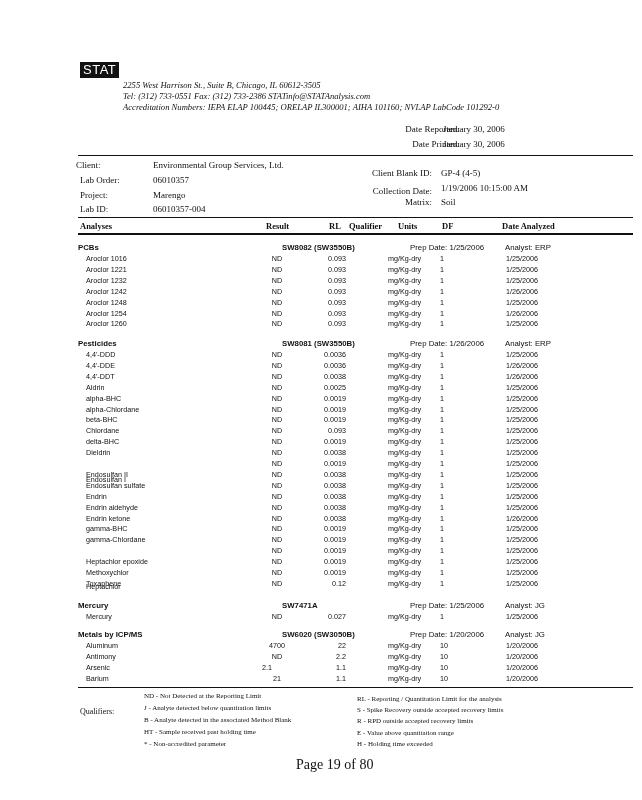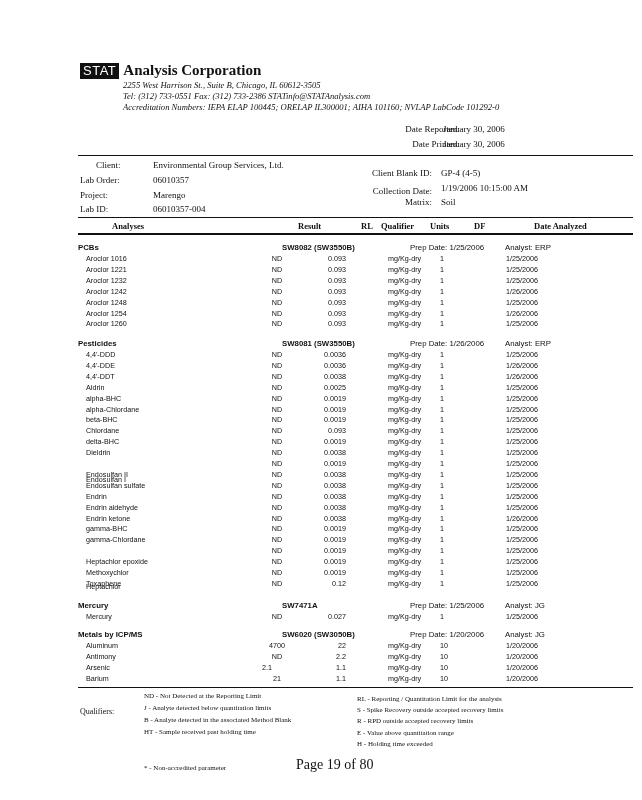--- a/index.html
+++ b/index.html
@@ -8,43 +8,42 @@
   .logo { left:80px; top:62px; display:flex; align-items:center; }
   .logo-box { background:#111; color:#fff; font-family:"Liberation Sans", sans-serif; font-size:13px; padding:1px 3px; letter-spacing:0.5px; line-height:14px; }
   .logo-name { font-family:"Liberation Serif", serif; font-weight:bold; font-size:15px; margin-left:4px; }
   .addr { left:123px; font-family:"Liberation Serif", serif; font-style:italic; font-size:8.6px; }
   .hdr-lbl { font-family:"Liberation Serif", serif; font-size:9px; text-align:right; }
   .hdr-val { font-family:"Liberation Serif", serif; font-size:9px; }
   .rule { position:absolute; height:0; border-top:1px solid #111; }
   .rule2 { position:absolute; height:0; border-top:2px solid #111; }
   .cell { position:absolute; white-space:nowrap; font-size:7.2px; font-family:"Liberation Sans", sans-serif; }
   .grp { font-size:7.8px; font-family:"Liberation Sans", sans-serif; }
-  .colh { font-family:"Liberation Serif", serif; font-size:8.5px; font-weight:bold;margin-left:32px; }
+  .colh { font-family:"Liberation Serif", serif; font-size:8.5px; font-weight:bold; }
   .legend { font-family:"Liberation Serif", serif; font-size:7px; }
   .footer { font-family:"Liberation Serif", serif; font-size:14px; }
 </style>
 </head>
 <body>
 
 <div class="abs logo">
   <span class="logo-box">STAT</span>
-  <span class="logo-name">Analysis Corporation</span>
 </div>
 <div class="abs addr" style="top:80px;">2255 West Harrison St., Suite B, Chicago, IL 60612-3505</div>
 <div class="abs addr" style="top:91px;text-align:center;">Tel: (312) 733-0551  Fax: (312) 733-2386  STATinfo@STATAnalysis.com</div>
 <div class="abs addr" style="top:102px;">Accreditation Numbers: IEPA ELAP 100445; ORELAP IL300001; AIHA 101160; NVLAP LabCode 101292-0</div>
 
 <div class="abs hdr-lbl" style="top:124px; left:380px; width:80px;">Date Reported:</div>
 <div class="abs hdr-val" style="top:124px; left:443px;">January 30, 2006</div>
 <div class="abs hdr-lbl" style="top:139px; left:380px; width:80px;">Date Printed:</div>
 <div class="abs hdr-val" style="top:139px; left:443px;">January 30, 2006</div>
 
 <div class="rule" style="top:155px; left:78px; width:555px;"></div>
 
-<div class="abs hdr-val" style="top:160px; left:96px;">Client:</div>
+<div class="abs hdr-val" style="top:160px; left:76px;">Client:</div>
 <div class="abs hdr-val" style="top:160px; left:153px;">Environmental Group Services, Ltd.</div>
 <div class="abs hdr-val" style="top:175px; left:80px;">Lab Order:</div>
 <div class="abs hdr-val" style="top:175px; left:153px;">06010357</div>
 <div class="abs hdr-val" style="top:190px; left:80px;">Project:</div>
 <div class="abs hdr-val" style="top:190px; left:153px;">Marengo</div>
 <div class="abs hdr-val" style="top:204px; left:80px;">Lab ID:</div>
 <div class="abs hdr-val" style="top:204px; left:153px;">06010357-004</div>
 
 <div class="abs hdr-lbl" style="top:168px; left:340px; width:92px;">Client Blank ID:</div>
 <div class="abs hdr-val" style="top:168px; left:441px;">GP-4 (4-5)</div>
@@ -323,20 +322,20 @@
     <div class="cell " style="top:673.7px; left:506px;">1/20/2006</div>
   </div>
 
 <div class="rule" style="top:687px; left:78px; width:555px;"></div>
 
 <div class="abs legend" style="top:707px; left:80px; font-size:8px;">Qualifiers:</div>
 <div class="abs legend" style="top:692px; left:144px;">ND - Not Detected at the Reporting Limit</div>
 <div class="abs legend" style="top:704px; left:144px;">J - Analyte detected below quantitation limits</div>
 <div class="abs legend" style="top:716px; left:144px;">B - Analyte detected in the associated Method Blank</div>
 <div class="abs legend" style="top:728px; left:144px;">HT - Sample received past holding time</div>
-<div class="abs legend" style="top:740px; left:144px;margin-top:24px;">* - Non-accredited parameter</div>
+<div class="abs legend" style="top:740px; left:144px;">* - Non-accredited parameter</div>
 <div class="abs legend" style="top:695px; left:357px;">RL - Reporting / Quantitation Limit for the analysis</div>
 <div class="abs legend" style="top:706px; left:357px;">S - Spike Recovery outside accepted recovery limits</div>
 <div class="abs legend" style="top:717px; left:357px;">R - RPD outside accepted recovery limits</div>
 <div class="abs legend" style="top:729px; left:357px;">E - Value above quantitation range</div>
 <div class="abs legend" style="top:740px; left:357px;">H - Holding time exceeded</div>
 
 <div class="abs footer" style="top:757px; left:296px;">Page  19  of  80</div>
 
 </body></html>

